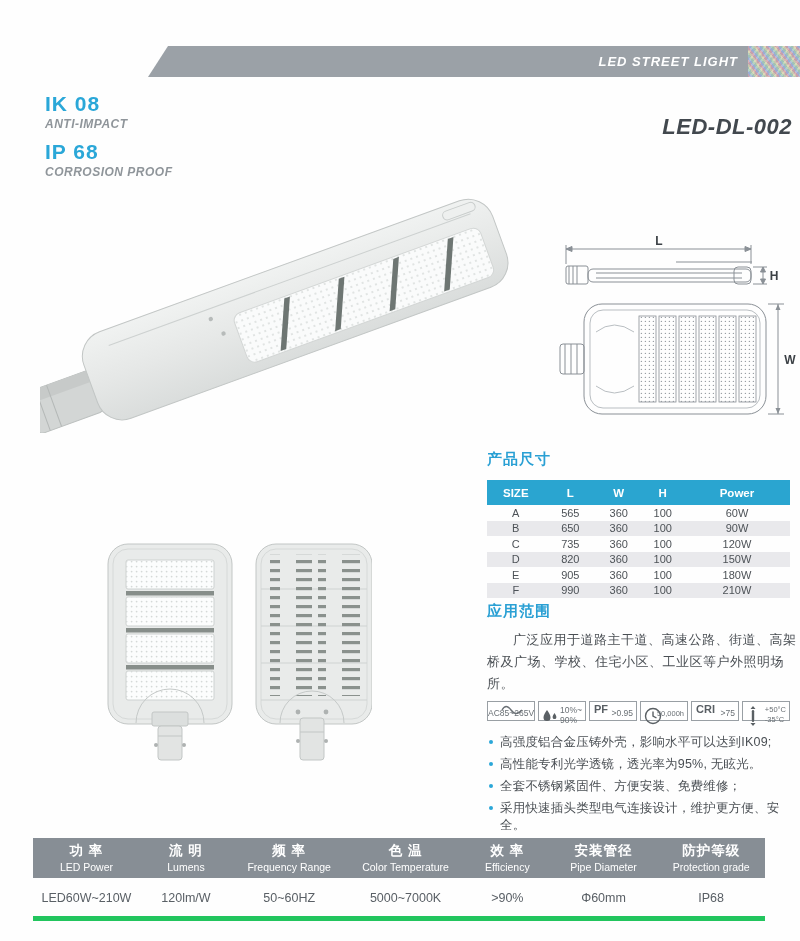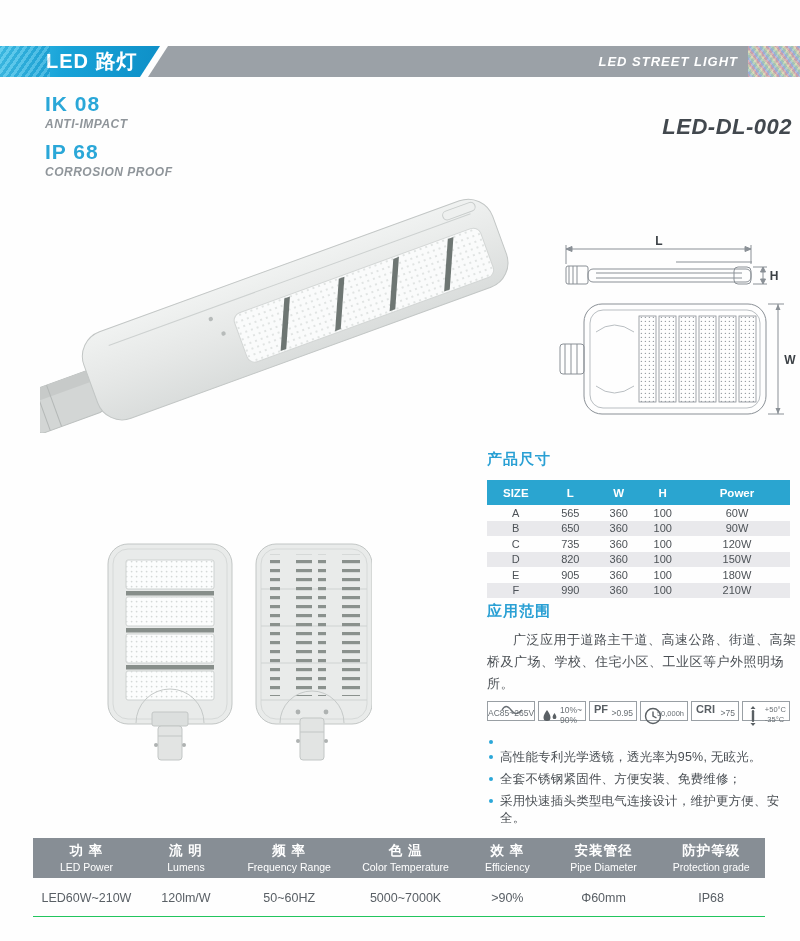--- a/index.html
+++ b/index.html
@@ -58,34 +58,31 @@
   .badge svg{position:absolute;}
   .features{list-style:none;margin:13px 0 0 0;padding:0;}
   .features li{display:flex;align-items:flex-start;font-size:12.5px;color:#4a4f54;line-height:17px;margin-bottom:5px;letter-spacing:.2px;}
   .features .dot{flex:none;width:4px;height:4px;border-radius:50%;background:#2aa7d8;margin:6px 7px 0 2px;}
 
   
   .spec-table{position:absolute;left:33px;top:838px;width:732px;border-collapse:collapse;table-layout:fixed;}
   .spec-table th{background:#878e95;color:#fff;padding:4px 0 5px 0;font-weight:normal;}
   .spec-table th .cn{font-size:13.5px;font-weight:bold;letter-spacing:1px;}
   .spec-table th .en{font-size:10.5px;margin-top:1px;}
-  .spec-table td{text-align:center;font-size:12.5px;color:#5a6066;padding:13px 0 11px 0;border-bottom:1px solid #22c55e;}
+  .spec-table td{text-align:center;font-size:12.5px;color:#5a6066;padding:13px 0 11px 0;border-bottom:5px solid #22c55e;}
   .s0{width:14.6%}.s1{width:12.6%}.s2{width:15.6%}.s3{width:16.2%}.s4{width:11.6%}.s5{width:14.7%}.s6{width:14.7%}
 </style>
 </head>
 <body>
 
 <div class="page">
 
   <div class="banner-gray">
     <span class="banner-en">LED STREET LIGHT</span>
     <div class="banner-pattern"></div>
-  </div>
-  <div class="banner-blue">
-    <span class="banner-cn">LED 路灯</span>
   </div>
 
   <div class="ratings">
     <div class="rating-code">IK 08</div>
     <div class="rating-label">ANTI-IMPACT</div>
     <div class="rating-code">IP 68</div>
     <div class="rating-label">CORROSION PROOF</div>
   </div>
 
   <div class="model">LED-DL-002</div>
@@ -351,20 +348,21 @@
         <div class="two-line" style="font-size:7.5px">
           <div>+50°C</div>
           <div>-35°C</div>
         </div>
       </div>
     </div>
 
     <ul class="features">
       <li>
           <span class="dot"></span>
+          <span>高强度铝合金压铸外壳，影响水平可以达到IK09;</span>
         </li>
       <li>
           <span class="dot"></span>
           <span>高性能专利光学透镜，透光率为95%, 无眩光。</span>
         </li>
       <li>
           <span class="dot"></span>
           <span>全套不锈钢紧固件、方便安装、免费维修；</span>
         </li>
       <li>

